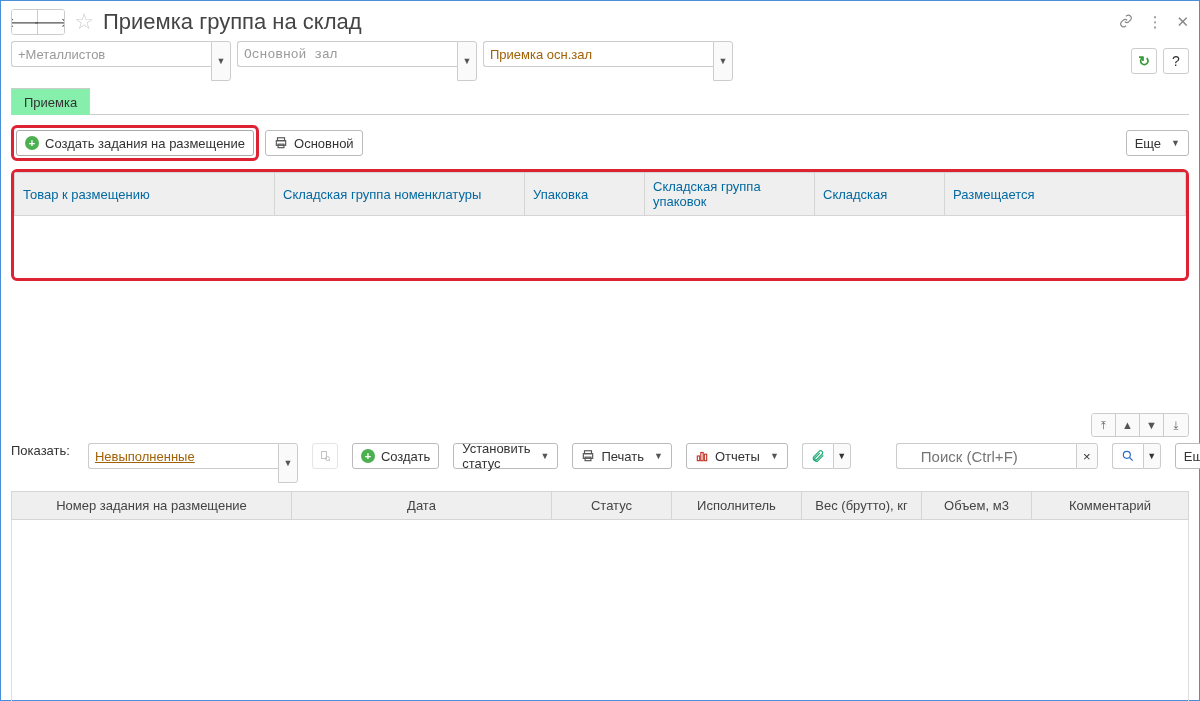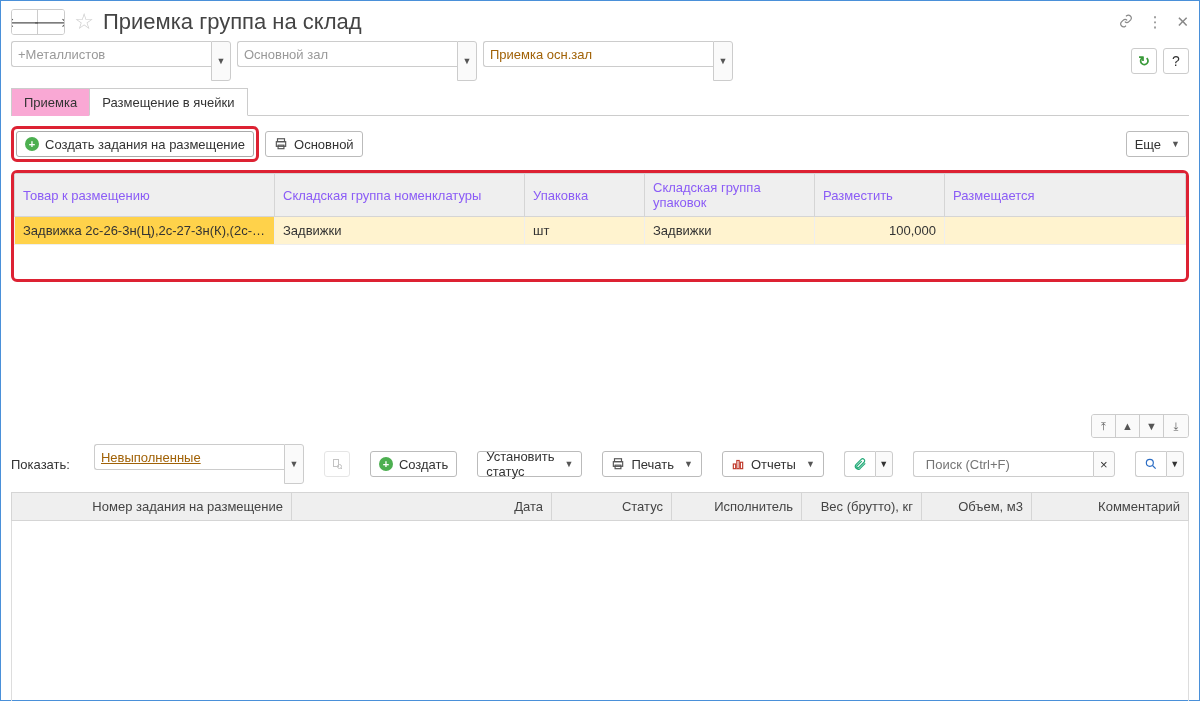--- a/index.html
+++ b/index.html
@@ -15,51 +15,51 @@
   .titlebar-right { margin-left:auto; display:flex; align-items:center; gap:14px; color:#888;}
   .titlebar-right .i { cursor:pointer; font-size:15px;}
   .filters-row { display:flex; gap:6px; margin-bottom:4px; align-items:center;}
   .combo { display:flex; height:40px; }
   .combo-input { border:1px solid #ccc; border-right:0; padding:0 6px; font-size:13px; height:26px; border-radius:3px 0 0 3px; background:#fff; color:#999;}
   .combo-input.dark { color:#a16207; }
   .combo-btn { width:20px; border:1px solid #ccc; background:#fafafa; display:flex; align-items:center; justify-content:center; font-size:9px; color:#555; cursor:pointer; border-radius:0 3px 3px 0;}
   .icon-btn { height:26px; min-width:26px; border:1px solid #ccc; background:#fff; display:flex; align-items:center; justify-content:center; border-radius:3px; cursor:pointer; font-size:14px; padding:0 6px; gap:4px;}
   .green { color:#3a9a3a; font-weight:bold;}
   .tabs { display:flex; border-bottom:1px solid #ccc; margin-top:6px;}
-  .tab { padding:6px 12px 5px; border:1px solid transparent; border-bottom:0; cursor:pointer; color:#333; position:relative; top:1px; background:#f9a8d4; border-color:#ccc; margin-right:-1px;}
+  .tab { padding:6px 12px 5px; border:1px solid transparent; border-bottom:0; cursor:pointer; color:#333; position:relative; top:1px; background:#86efac; border-color:#ccc; margin-right:-1px;}
   .tab.active { background:#fff; border-bottom:1px solid #fff; z-index:1;}
   .toolbar1 { display:flex; gap:6px; margin-top:10px; align-items:center;}
   .btn { height:26px; border:1px solid #bbb; background:#fff; display:flex; align-items:center; padding:0 8px; gap:6px; border-radius:3px; cursor:pointer; font-size:13px;}
   .btn .plus-circle { width:14px;height:14px;border-radius:50%;background:#4caf50;color:#fff;display:flex;align-items:center;justify-content:center;font-size:11px;line-height:1;font-weight:bold;}
   .highlight-red { border:3px solid #d23; border-radius:6px; padding:2px; display:inline-flex;}
   .highlight-red .btn { border-color:#aaa;}
   .spacer { flex:1; }
   .caret { font-size:9px; color:#555; margin-left:4px;}
   .table-wrap { border:3px solid #d23; border-radius:6px; margin-top:8px; height:112px; overflow:hidden; border-top-width:3px;}
   .grid { width:100%; border-collapse:collapse; table-layout:fixed;}
-  .grid th { background:#efefef; border:1px solid #d5d5d5; padding:6px 8px; font-weight:400; text-align:left; font-size:13px; color:#8b5cf6;}
+  .grid th { background:#efefef; border:1px solid #d5d5d5; padding:6px 8px; font-weight:400; text-align:left; font-size:13px; color:#0369a1;}
   .grid td { border:1px solid #eee; padding:6px 8px; font-size:13px; white-space:nowrap; overflow:hidden; text-overflow:ellipsis;}
   .grid tr.selected td { background:#fff3cf; }
   .grid tr.selected td.first { background:#ffd24a; }
   .num { text-align:right; }
   .nav-arrows { display:flex; gap:0px; border:1px solid #ccc; border-radius:3px; overflow:hidden; margin-left:auto;}
   .nav-arrows .ab { width:24px; height:22px; display:flex; align-items:center; justify-content:center; font-size:11px; cursor:pointer; border-right:1px solid #ccc; color:#555; background:#fafafa;}
   .nav-arrows .ab:last-child{border-right:0;}
   .bottom-area { margin-top:130px; }
   .row-tools { display:flex; justify-content:flex-end; padding:2px 0;}
-  .toolbar2 { display:flex; gap:20px; align-items:center; margin-top:4px;}
+  .toolbar2 { display:flex; gap:14px; align-items:flex-start; margin-top:4px;}
   .label { font-size:13px; padding-right:4px;}
   .search-box { display:flex; height:26px;}
-  .search-box input { border:1px solid #ccc; border-right:0; height:26px; padding:0 12px; width:180px; border-radius:3px 0 0 3px; font-size:13px; color:#999;}
+  .search-box input { border:1px solid #ccc; border-right:0; height:26px; padding:0 24px; width:180px; border-radius:3px 0 0 3px; font-size:15px; color:#999;margin-left:31px;}
   .search-box .clear { width:22px; border:1px solid #ccc; display:flex;align-items:center;justify-content:center; background:#fafafa; cursor:pointer; border-radius:0 3px 3px 0;}
   .split-btn { display:flex; height:26px;}
   .split-btn .main { border:1px solid #ccc; border-right:0; display:flex;align-items:center; padding:0 8px; border-radius:3px 0 0 3px; background:#fff;}
   .split-btn .dd { width:18px; border:1px solid #ccc; display:flex;align-items:center;justify-content:center; border-radius:0 3px 3px 0; background:#fafafa; font-size:9px;}
   .grid2 { width:100%; border-collapse:collapse; margin-top:8px; table-layout:fixed;}
-  .grid2 th { background:#efefef; border:1px solid #d5d5d5; padding:6px 8px; font-weight:400; text-align:right; font-size:13px; color:#444;}
+  .grid2 th { background:#efefef; border:1px solid #d5d5d5; padding:6px 8px; font-weight:400; text-align:center; font-size:13px; color:#444;}
   .grid2-body { height:200px; border:1px solid #ddd; border-top:0;}
   svg.ico { width:14px; height:14px; }
   .printer { color:#555; }
   .disabled { opacity:0.5; }
 </style>
 </head>
 <body>
 
 <div class="window">
   <div class="titlebar">
@@ -80,37 +80,36 @@
       <span class="i">✕</span>
     </div>
   </div>
 
   <div class="filters-row">
     <div class="combo">
       <input class="combo-input" style="width: 200px;" readonly="" value="+Металлистов">
       <div class="combo-btn">▼</div>
     </div>
     <div class="combo">
-      <input class="combo-input" style="width: 220px;" readonly="" value="Основной зал">
+      <input class="combo-input" style="width: 220px; font-family: Liberation Mono, monospace;" readonly="" value="Основной зал">
       <div class="combo-btn">▼</div>
     </div>
     <div class="combo">
       <input class="combo-input dark" style="width: 230px;" readonly="" value="Приемка осн.зал">
       <div class="combo-btn">▼</div>
     </div>
     <div class="spacer"></div>
     <div class="icon-btn">
         <span class="green">↻</span>
       </div>
     <div class="icon-btn">?</div>
   </div>
 
   <div class="tabs">
     <div class="tab">Приемка</div>
-    <div class="tab active">Размещение в ячейки</div>
   </div>
 
   <div class="toolbar1">
     <span class="highlight-red">
       <div class="btn">
         <span class="plus-circle">+</span>
         <span>Создать задания на размещение</span>
       </div>
     </span>
     <div class="btn">
@@ -137,33 +136,25 @@
           <col style="width:170px">
           <col style="width:130px">
           <col>
         </colgroup>
       <thead>
         <tr>
           <th>Товар к размещению</th>
           <th>Складская группа номенклатуры</th>
           <th>Упаковка</th>
           <th>Складская группа упаковок</th>
-          <th>Разместить</th>
+          <th>Складская</th>
           <th>Размещается</th>
         </tr>
       </thead>
       <tbody>
-        <tr class="selected">
-          <td class="first">Задвижка 2с-26-3н(Ц),2с-27-3н(К),(2с-2...</td>
-          <td>Задвижки</td>
-          <td>шт</td>
-          <td>Задвижки</td>
-          <td class="num">100,000</td>
-          <td></td>
-        </tr>
       </tbody>
     </table>
   </div>
 
   <div class="bottom-area">
     <div class="row-tools">
       <div class="nav-arrows">
         <div class="ab">⤒</div>
         <div class="ab">▲</div>
         <div class="ab">▼</div>

